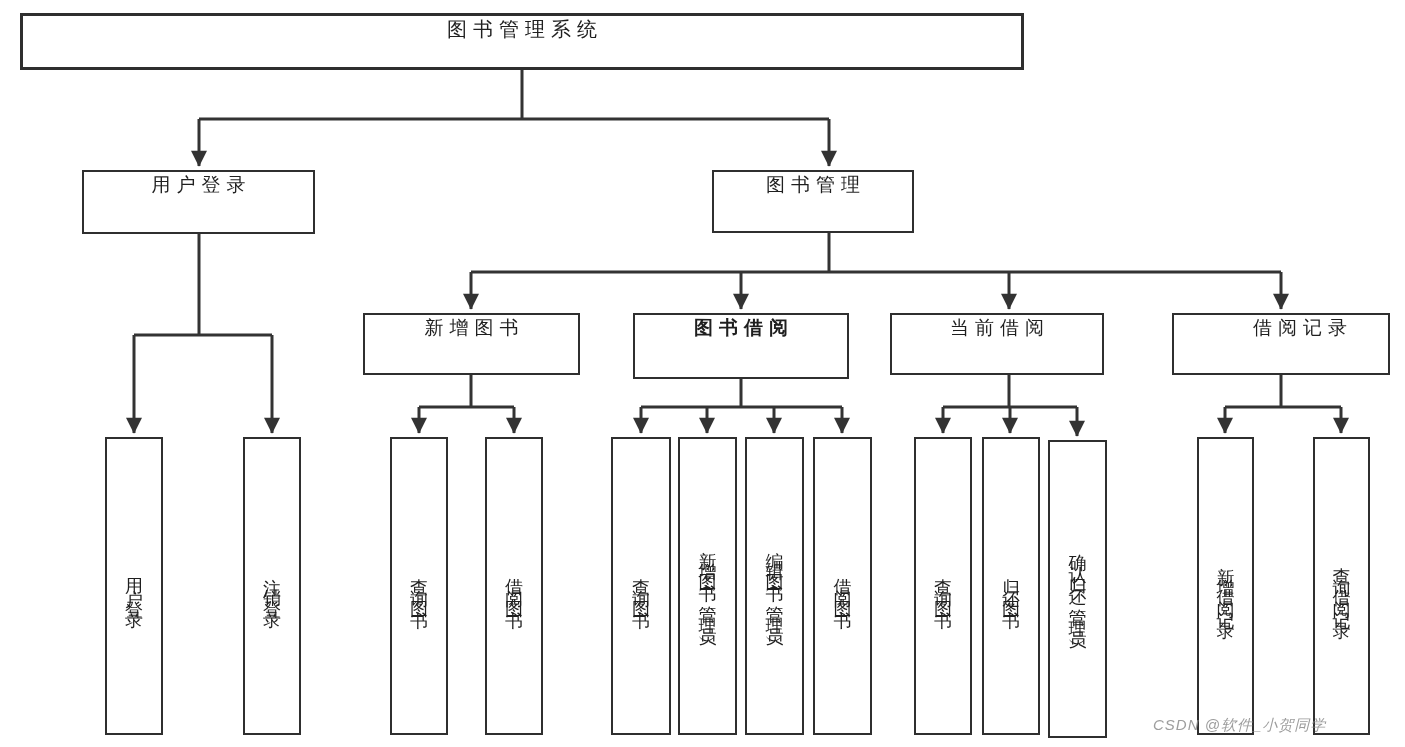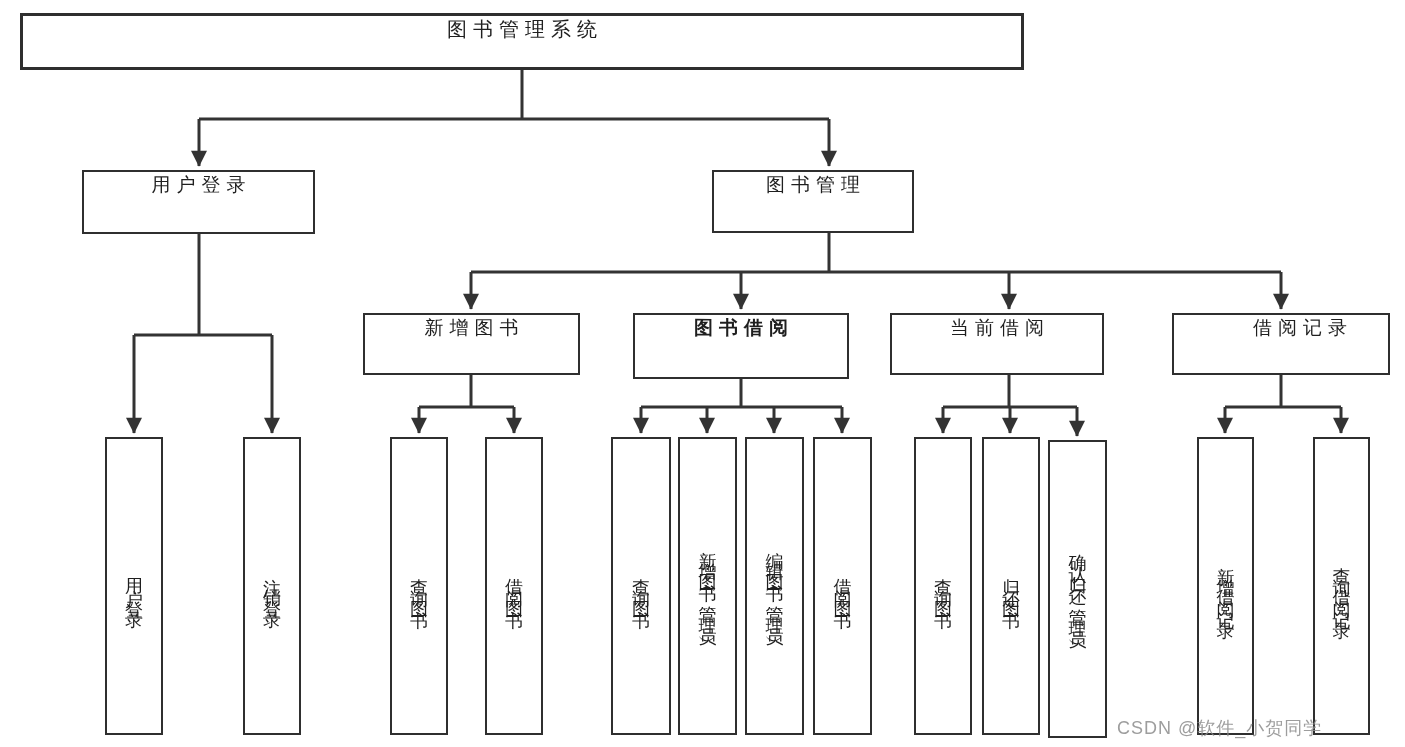--- a/index.html
+++ b/index.html
@@ -38,25 +38,26 @@
     writing-mode:vertical-rl;
     text-orientation:mixed;
     white-space:nowrap;
     font-size:18px;
     letter-spacing:11px;
     line-height:1;
     color:#1f1f1f;
   }
   .watermark {
     position:absolute;
-    left:1117px; top:716px;
-    font-size:18px;
+    left:1153px; top:716px;
+    font-size:15px;
     color:rgba(140,140,140,0.85);
     letter-spacing:1px;
     white-space:nowrap;
+    font-style:italic;
   }
 </style>
 </head>
 <body>
 
 <div id="canvas">
 
   <svg id="wires" width="1405" height="747">
     <defs>
       <marker id="arrowhead" viewBox="0 0 10 10" refX="9.5" refY="5" markerUnits="userSpaceOnUse" markerWidth="25" markerHeight="16" orient="auto-start-reverse">

